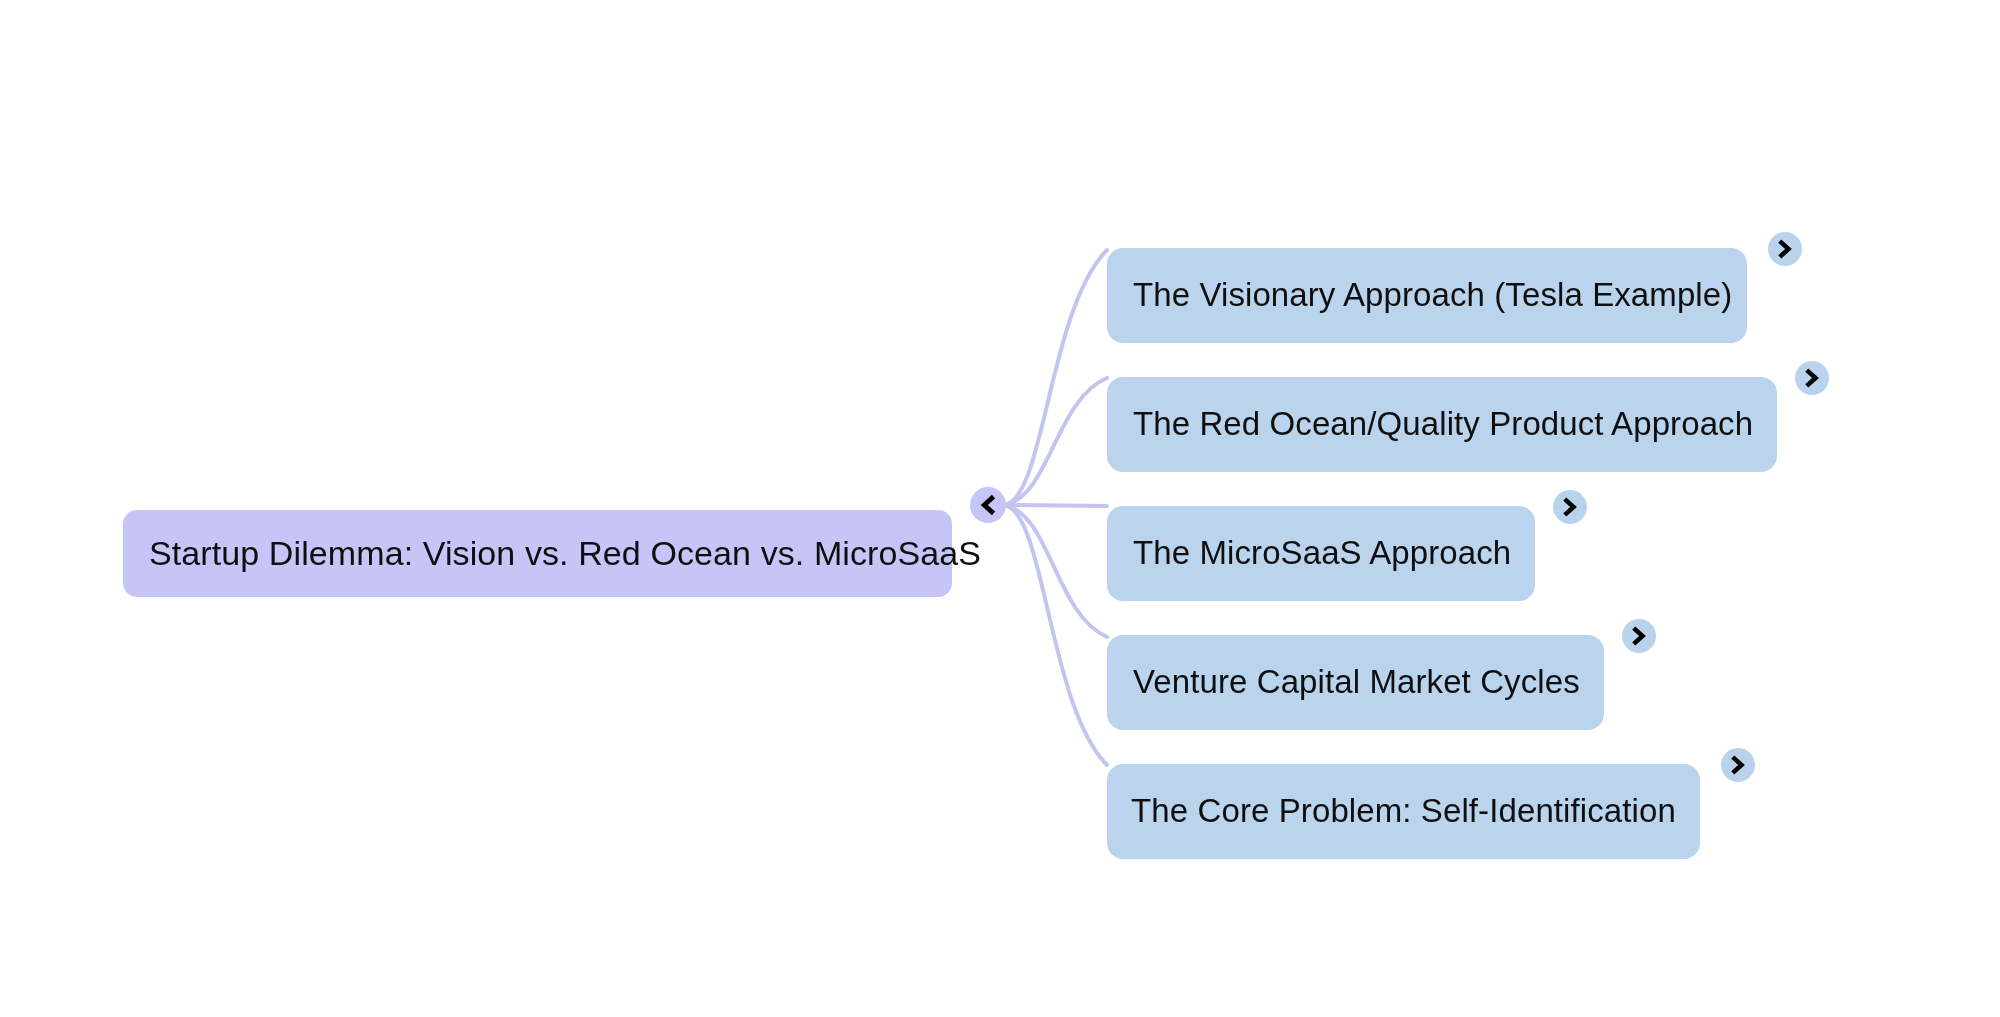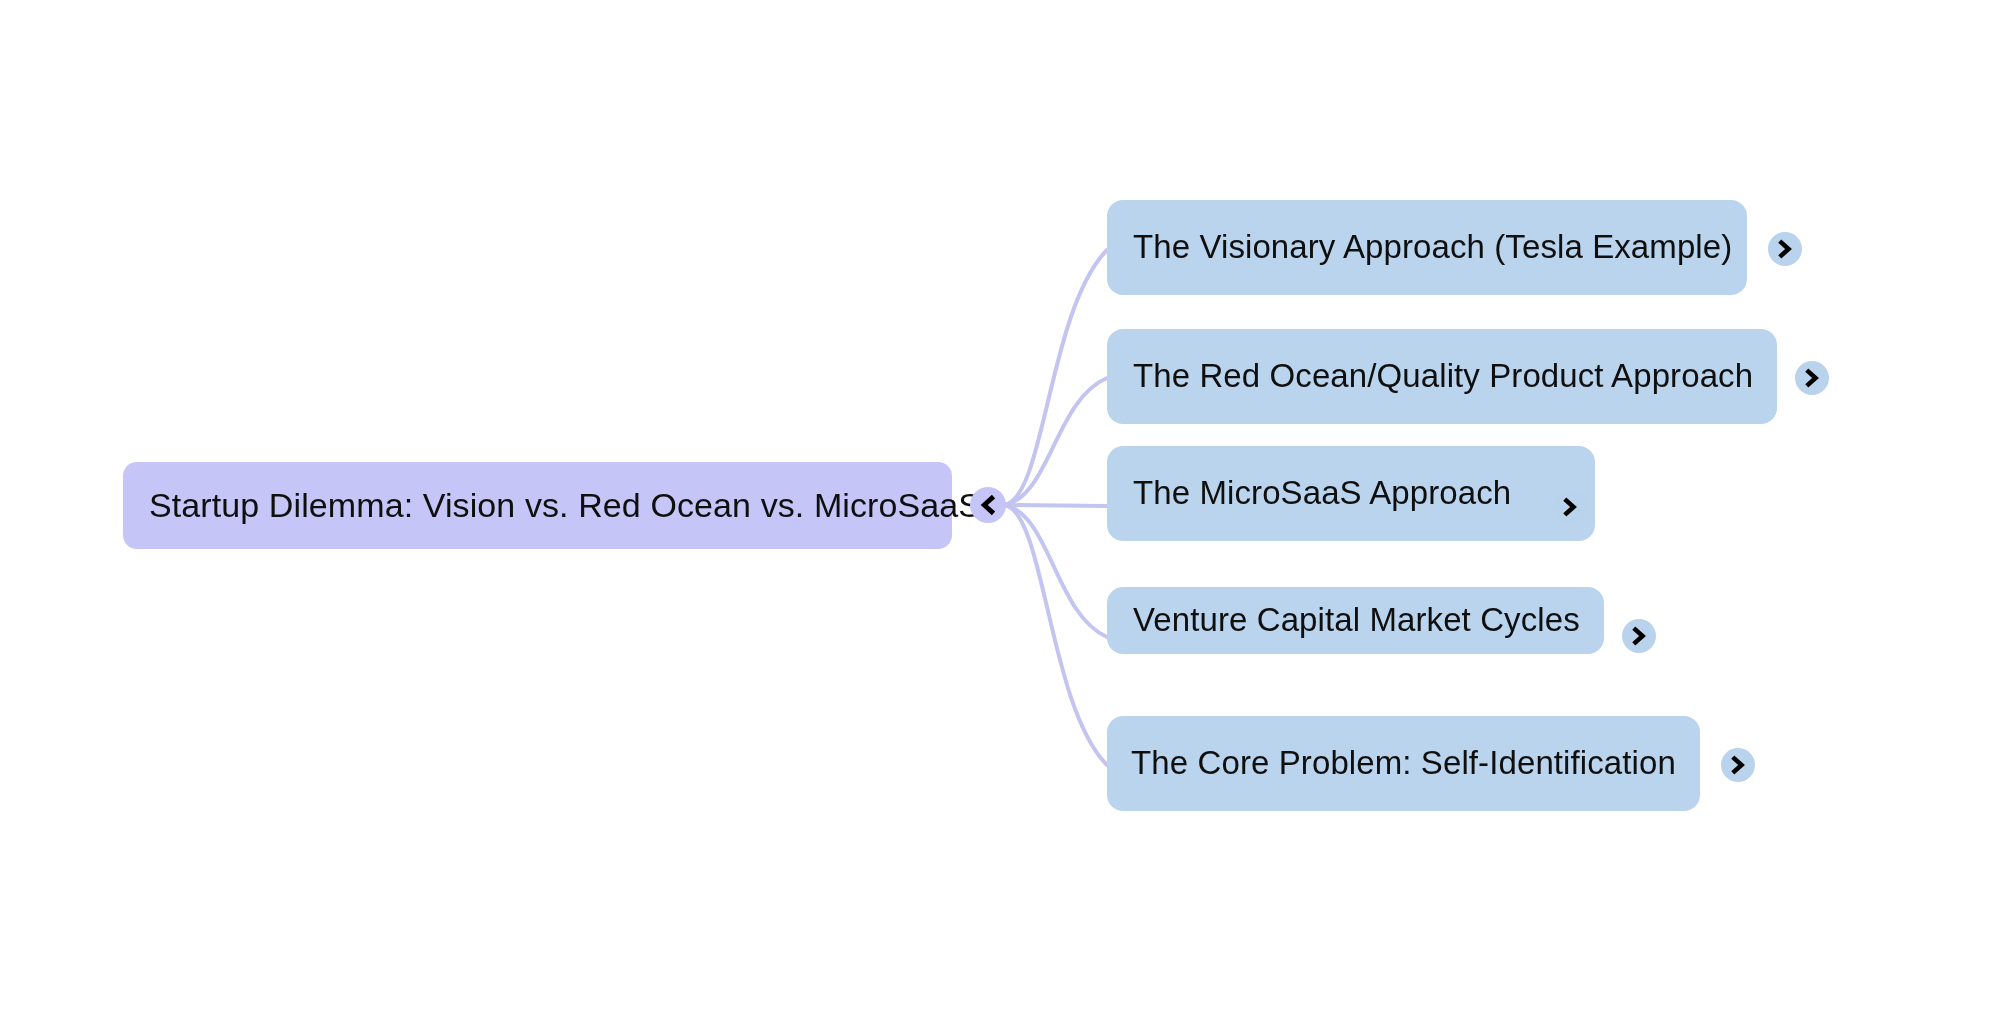--- a/index.html
+++ b/index.html
@@ -41,20 +41,21 @@
   .node {
     position: absolute;
     box-sizing: border-box;
     display: flex;
     align-items: center;
     border-radius: 16px;
     padding: 11px 26px;
     color: #111111;
     white-space: nowrap;
     user-select: none;
+    margin-top: 48px;
   }
   .node-label {
     font-size: 33px;
     line-height: 1.1;
     letter-spacing: 0.1px;
     color: #0f0f0f;
   }
 
   .node.root {
     background: #c5c6f7;
@@ -137,31 +138,31 @@
       <div class="node child" style="left: 1107px; top: 329px; width: 670px; height: 95px; align-items: center;">
         <span class="node-label">The Red Ocean/Quality Product Approach</span>
       </div>
       <div class="toggle child-toggle" style="left: 1795px; top: 361px;">
         <span style="display: block; width: 100%; height: 100%;">
           <svg class="chev" viewBox="0 0 24 24">
             <path d="M 9.5 7.5 L 14.5 12 L 9.5 16.5"></path>
           </svg>
         </span>
       </div>
-      <div class="node child" style="left: 1107px; top: 446px; width: 488px; height: 95px;">
+      <div class="node child" style="left: 1107px; top: 458px; width: 428px; height: 95px;">
         <span class="node-label">The MicroSaaS Approach</span>
       </div>
       <div class="toggle child-toggle" style="left: 1553px; top: 490px;">
         <span style="display: block; width: 100%; height: 100%;">
           <svg class="chev" viewBox="0 0 24 24">
             <path d="M 9.5 7.5 L 14.5 12 L 9.5 16.5"></path>
           </svg>
         </span>
       </div>
-      <div class="node child" style="left: 1107px; top: 587px; width: 497px; height: 67px;">
+      <div class="node child" style="left: 1107px; top: 587px; width: 497px; height: 95px;">
         <span class="node-label">Venture Capital Market Cycles</span>
       </div>
       <div class="toggle child-toggle" style="left: 1622px; top: 619px;">
         <span style="display: block; width: 100%; height: 100%;">
           <svg class="chev" viewBox="0 0 24 24">
             <path d="M 9.5 7.5 L 14.5 12 L 9.5 16.5"></path>
           </svg>
         </span>
       </div>
       <div class="node child" style="left: 1107px; top: 716px; width: 593px; height: 95px; justify-content: center;">

